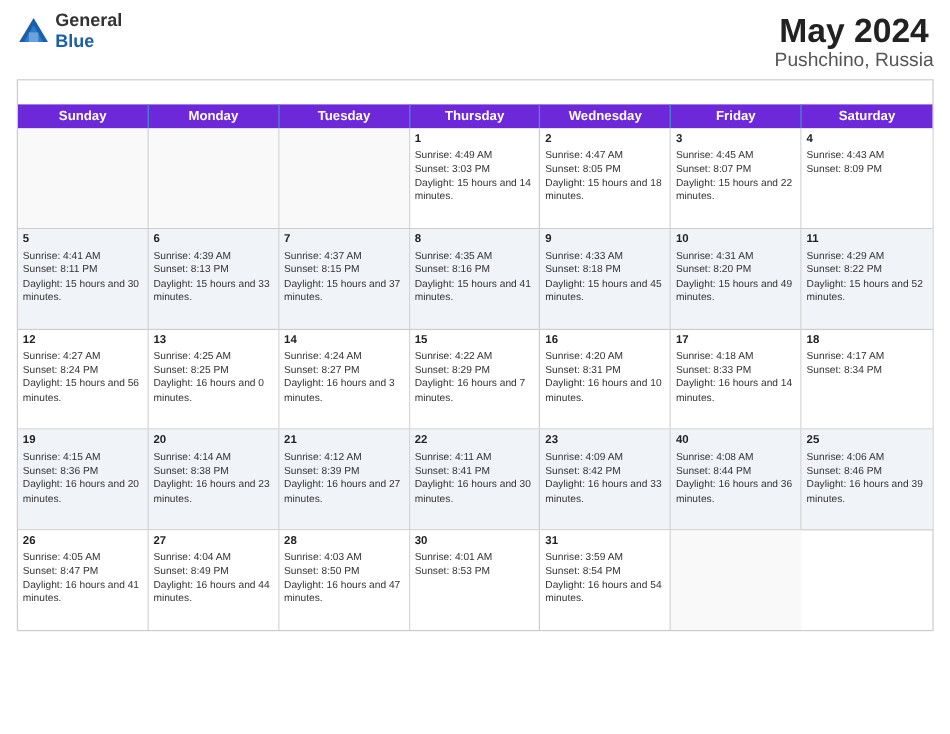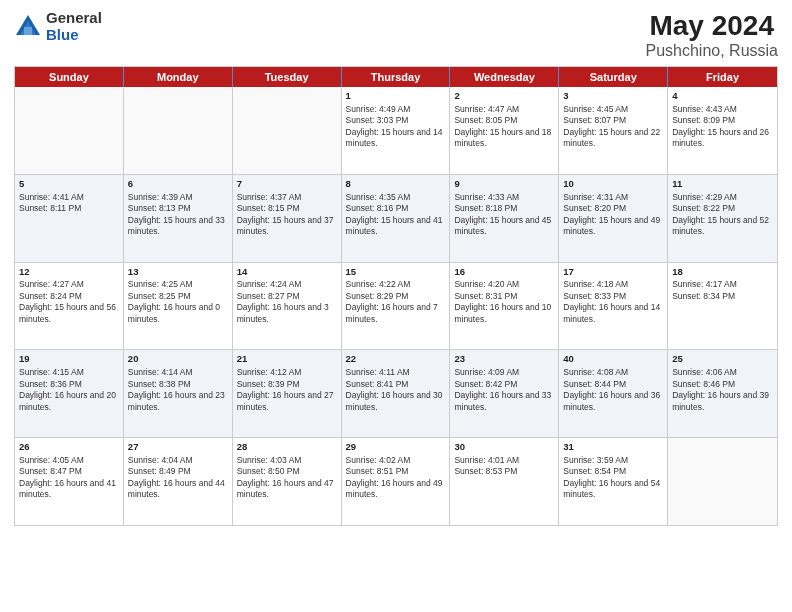--- a/index.html
+++ b/index.html
@@ -61,21 +61,22 @@
     }
     .calendar {
       flex: 1;
       display: flex;
       flex-direction: column;
       border: 1px solid #ccc;
     }
     .cal-header {
       display: grid;
       grid-template-columns: repeat(7, 1fr);
-      background: #b91c1c;
+      background: #6d28d9;
+      margin-top: 20px;
     }
     .cal-header-cell {
       color: #fff;
       font-size: 11px;
       font-weight: bold;
       text-align: center;
       padding: 4px 2px;
       border-right: 1px solid #4a8ad0;
     }
     .cal-header-cell:last-child { border-right: none; }
@@ -133,22 +134,22 @@
     </div>
   </div>
 
   <div class="calendar">
     <div class="cal-header">
       <div class="cal-header-cell">Sunday</div>
       <div class="cal-header-cell">Monday</div>
       <div class="cal-header-cell">Tuesday</div>
       <div class="cal-header-cell">Thursday</div>
       <div class="cal-header-cell">Wednesday</div>
+      <div class="cal-header-cell">Friday</div>
       <div class="cal-header-cell">Saturday</div>
-      <div class="cal-header-cell">Friday</div>
     </div>
     <div class="cal-body" id="cal-body">
     <div class="cal-row">
           <div class="cal-cell empty"></div>
           <div class="cal-cell empty"></div>
           <div class="cal-cell empty"></div>
           <div class="cal-cell">
             <div class="day-num">1</div>
             <div>Sunrise: 4:49 AM</div>
             <div>Sunset: 3:03 PM</div>
@@ -163,28 +164,28 @@
           <div class="cal-cell">
             <div class="day-num">3</div>
             <div>Sunrise: 4:45 AM</div>
             <div>Sunset: 8:07 PM</div>
             <div>Daylight: 15 hours and 22 minutes.</div>
           </div>
           <div class="cal-cell">
             <div class="day-num">4</div>
             <div>Sunrise: 4:43 AM</div>
             <div>Sunset: 8:09 PM</div>
-            <div>Daylight: 15 hours and 26 minutes.</div>
           </div>
         </div>
         <div class="cal-row">
           <div class="cal-cell alt-row">
             <div class="day-num">5</div>
             <div>Sunrise: 4:41 AM</div>
             <div>Sunset: 8:11 PM</div>
+            <div>Daylight: 15 hours and 30 minutes.</div>
           </div>
           <div class="cal-cell alt-row">
             <div class="day-num">6</div>
             <div>Sunrise: 4:39 AM</div>
             <div>Sunset: 8:13 PM</div>
             <div>Daylight: 15 hours and 33 minutes.</div>
           </div>
           <div class="cal-cell alt-row">
             <div class="day-num">7</div>
             <div>Sunrise: 4:37 AM</div>
@@ -314,26 +315,20 @@
             <div class="day-num">27</div>
             <div>Sunrise: 4:04 AM</div>
             <div>Sunset: 8:49 PM</div>
             <div>Daylight: 16 hours and 44 minutes.</div>
           </div>
           <div class="cal-cell">
             <div class="day-num">28</div>
             <div>Sunrise: 4:03 AM</div>
             <div>Sunset: 8:50 PM</div>
             <div>Daylight: 16 hours and 47 minutes.</div>
-          </div>
-          <div class="cal-cell">
-            <div class="day-num">29</div>
-            <div>Sunrise: 4:02 AM</div>
-            <div>Sunset: 8:51 PM</div>
-            <div>Daylight: 16 hours and 49 minutes.</div>
           </div>
           <div class="cal-cell">
             <div class="day-num">30</div>
             <div>Sunrise: 4:01 AM</div>
             <div>Sunset: 8:53 PM</div>
           </div>
           <div class="cal-cell">
             <div class="day-num">31</div>
             <div>Sunrise: 3:59 AM</div>
             <div>Sunset: 8:54 PM</div>

